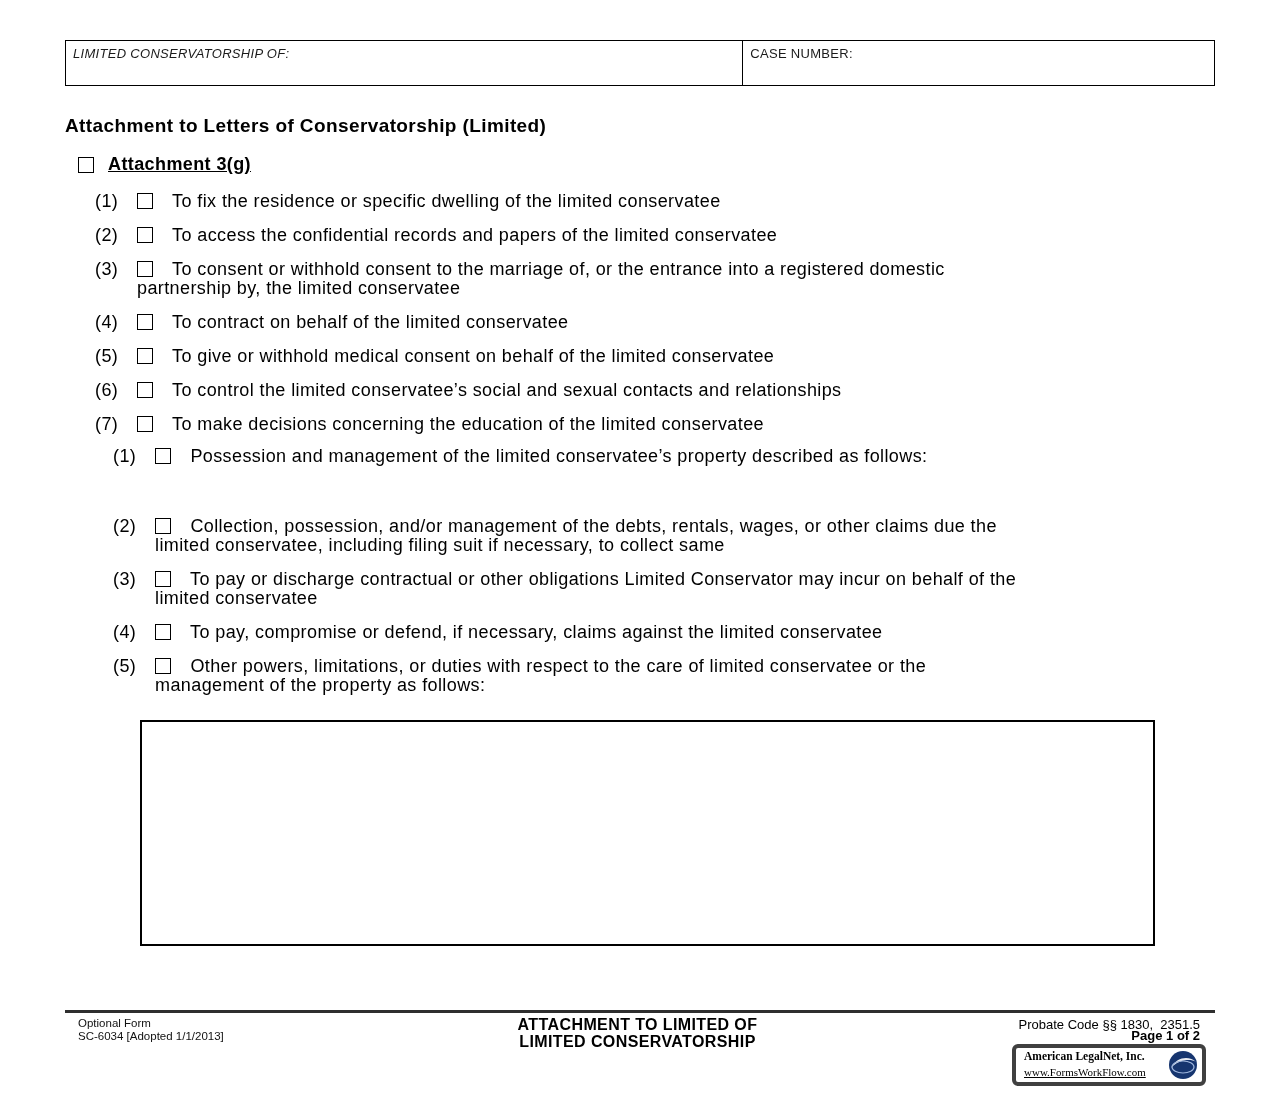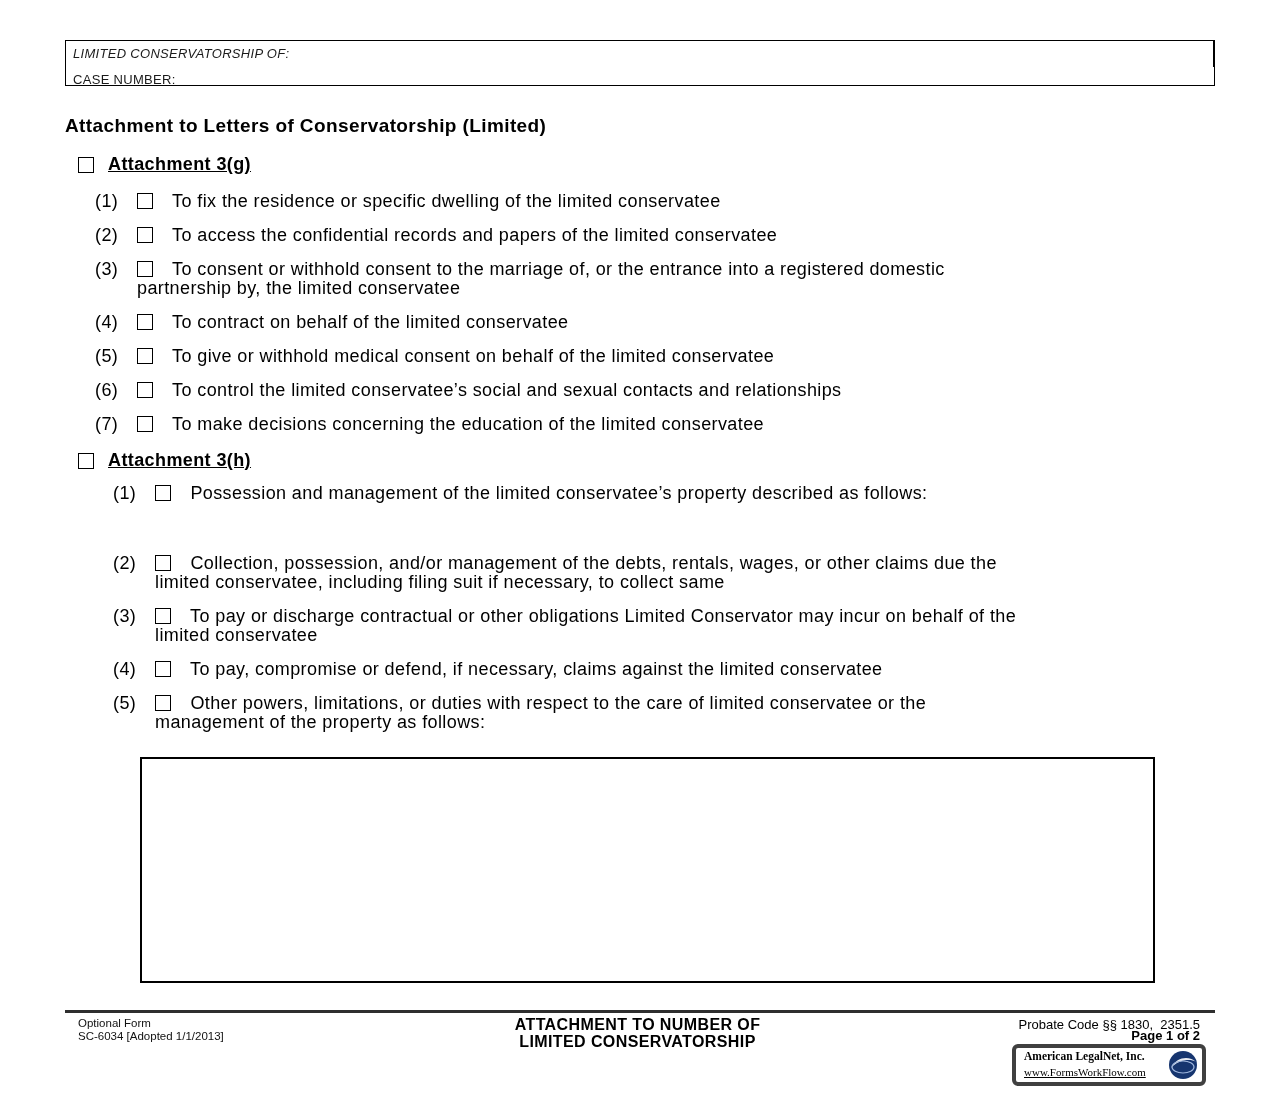--- a/index.html
+++ b/index.html
@@ -4,21 +4,21 @@
 <style>
   * { margin:0; padding:0; box-sizing:border-box; }
   html, body { background:#ffffff; }
   .page {
     position:relative; width:1275px; height:1100px; margin:0 auto;
     background:#fff; color:#000;
     font-family:"Liberation Sans","DejaVu Sans",sans-serif;
     overflow:hidden;
   }
   
-  .caption-box { position:absolute; top:40px; left:65px; width:1150px; height:46px; border:1.5px solid #000; display:flex;flex-direction:column; }
+  .caption-box { position:absolute; top:40px; left:65px; width:1150px; height:46px; border:1.5px solid #000; display:flex; }
   .cap-left  { flex:0 0 59%; border-right:1.5px solid #000; padding:3px 7px; }
   .cap-right { flex:1; padding:3px 7px; }
   .cap-label { font-size:13px; letter-spacing:0.3px; color:#1a1a1a; }
   .italic { font-style:italic; }
 
   
   .content { position:absolute; top:115px; left:65px; width:1140px; }
   .form-title { text-align:left; font-size:19px; font-weight:bold; letter-spacing:0.4px; line-height:22px; }
 
   .sec-heading { margin-top:17px; padding-left:13px; display:flex; align-items:center; }
@@ -125,24 +125,20 @@
       </div>
       <div class="item">
         <span class="num">(7)</span>
         <p class="itext">
           <span class="cb"></span>
           <span>To make decisions concerning the education of the limited conservatee</span>
         </p>
       </div>
     </div>
 
-    <div class="sec-heading h2">
-      <span class="cb"></span>
-      <span class="heading-label">Attachment 3(h)</span>
-    </div>
 
     <div class="sec-h">
       <div class="item first">
         <span class="num">(1)</span>
         <p class="itext">
           <span class="cb"></span>
           <span>Possession and management of the limited conservatee’s property described as follows:</span>
         </p>
       </div>
       <div class="item gap-large">
@@ -183,21 +179,21 @@
 
   <div class="page-number">Page 1 of 2</div>
   <div class="footer-rule"></div>
 
   <div class="form-info">
     <div>Optional Form</div>
     <div>SC-6034 [Adopted 1/1/2013]</div>
   </div>
 
   <div class="footer-title">
-    <div>ATTACHMENT TO NUMBER OF</div>
+    <div>ATTACHMENT TO LIMITED OF</div>
     <div>LIMITED CONSERVATORSHIP</div>
   </div>
 
   <div class="probate-code">Probate Code §§ 1830,  2351.5</div>
 
   <div class="legalnet-box">
     <div class="legalnet-text">
       <div class="legalnet-company">American LegalNet, Inc.</div>
       <a class="legalnet-site">www.FormsWorkFlow.com</a>
     </div>

